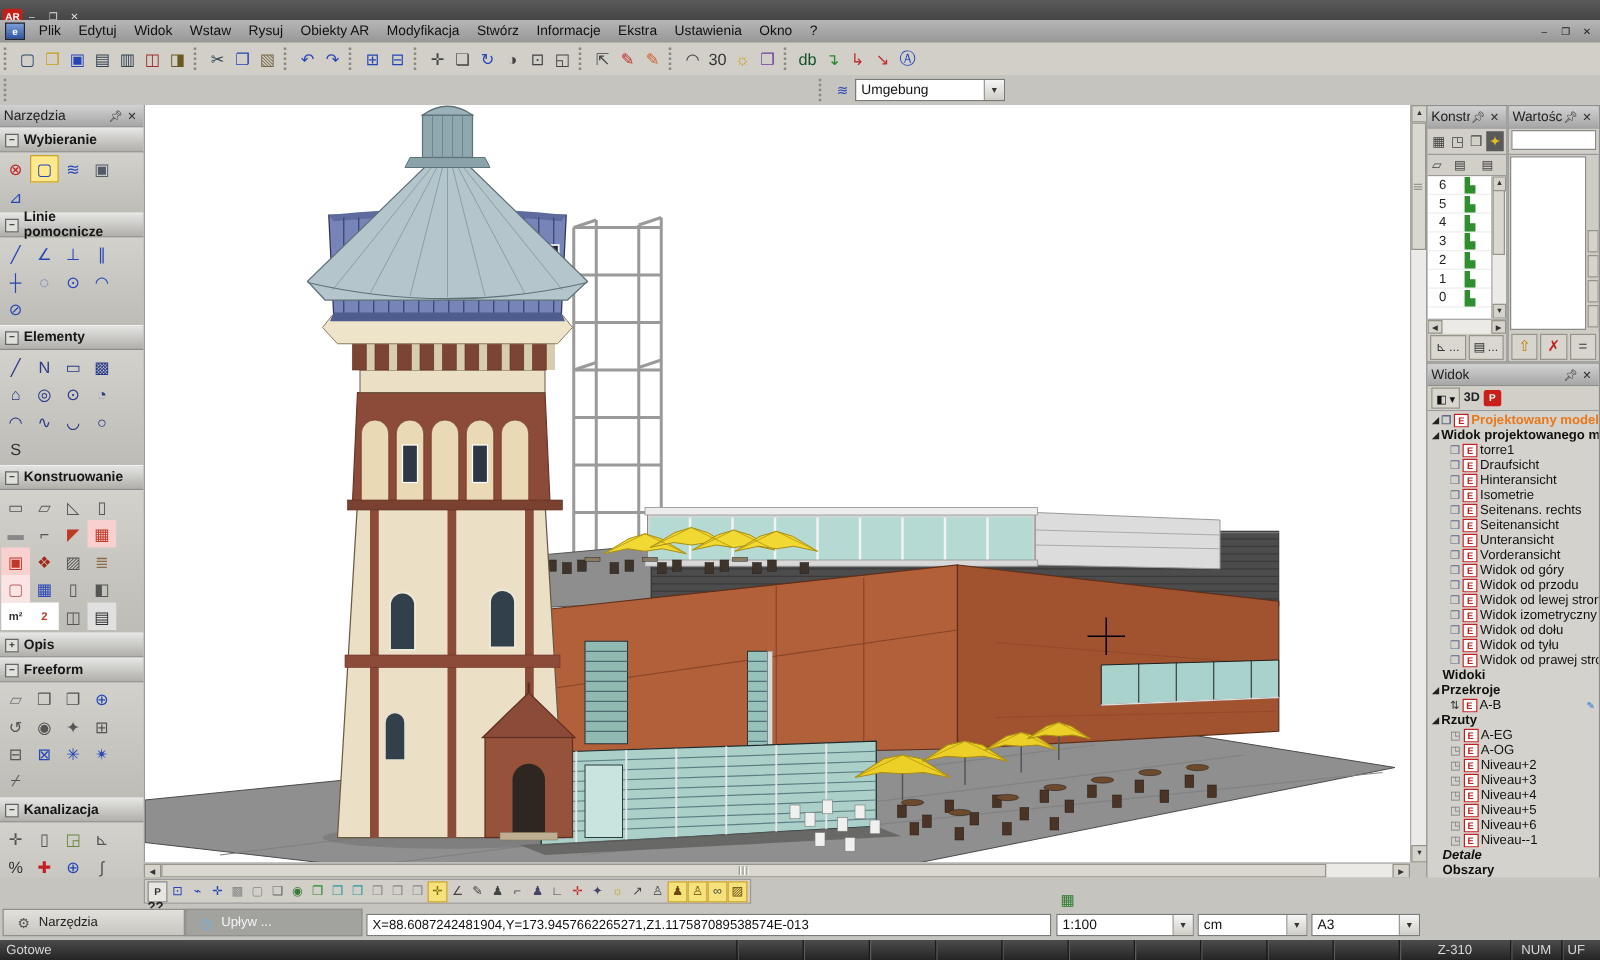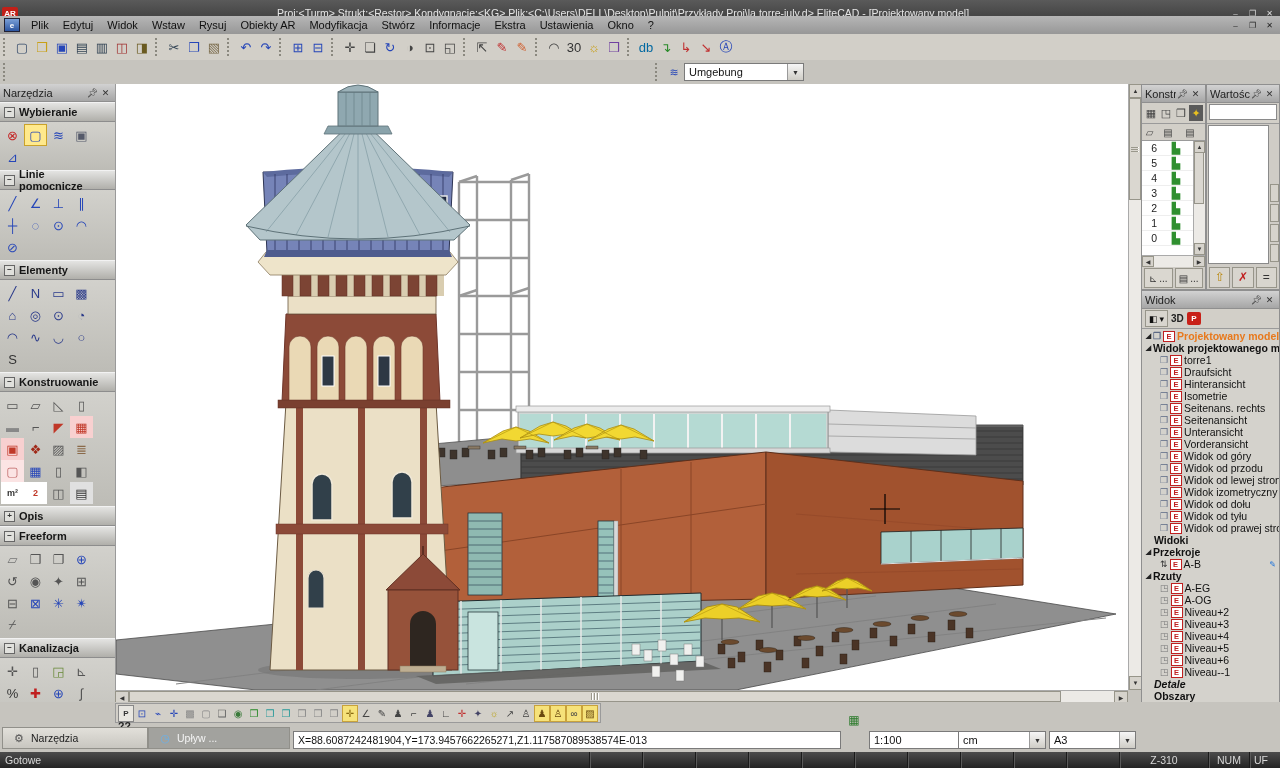--- a/index.html
+++ b/index.html
@@ -113,41 +113,40 @@
   .bicon.yellow{background:#f6e27a;border:1px solid #c8a23c;}
   .bicon.txt{font-size:8px;font-weight:bold;border:1px solid #888;background:#e8e6e0;}
   #prompt{left:118px;top:720px;font-weight:bold;color:#222;font-size:10.5px;}
   .btab{height:22px;display:flex;align-items:center;gap:4px;padding:0 8px;border:1px solid #91908a;box-sizing:border-box;font-size:10.5px;}
   #tab-narzedzia{left:2px;top:727px;width:146px;background:linear-gradient(#e2e0da,#c8c6c0);color:#222;}
   #tab-uplyw{left:148px;top:727px;width:142px;background:#a2a29e;color:#f4f4f4;}
   #coordinput{left:293px;top:731px;width:548px;height:18px;border:1px solid #7a7a7a;font-family:"Liberation Sans",sans-serif;
               font-size:10.5px;padding:0 4px;box-sizing:border-box;background:#fff;color:#111;}
   #depthicon{left:846px;top:712px;width:16px;height:16px;font-size:12px;color:#2a7a2a;display:flex;align-items:center;justify-content:center;}
   #depthcombo{left:863px;top:711px;width:273px;}
-  #scalecombo{left:845px;top:731px;width:110px;margin-left:24px;}
+  #scalecombo{left:845px;top:731px;width:110px;}
   #unitcombo{left:958px;top:731px;width:88px;}
   #papercombo{left:1049px;top:731px;width:87px;}
   
   #statusbar{left:0;top:752px;width:1280px;height:16px;background:linear-gradient(#4c4c4c,#242424);
              display:flex;align-items:center;color:#d8d8d8;font-size:10.5px;}
   #status-gotowe{flex:1;padding-left:5px;}
   .seg{width:52px;height:100%;border-left:1px solid #1a1a1a;box-shadow:inset 1px 0 0 #5a5a5a;}
   .sseg{height:100%;display:flex;align-items:center;justify-content:center;border-left:1px solid #1a1a1a;box-shadow:inset 1px 0 0 #5a5a5a;}
   #status-z{width:88px;}
   #status-num{width:40px;}
   #status-uf{width:26px;justify-content:flex-start;padding-left:4px;}
 </style>
 </head>
 <body>
 
 <div id="app">
 
   <div id="titlebar" class="abs">
     <span id="ar-badge">AR</span>
-    <span id="title-text">Proj:&lt;Turm&gt; Strukt:&lt;Restor&gt;   Kondygnacje:&lt;KG&gt;   Plik:&lt;C:\Users\DELL\Desktop\Pulpit\Przykłady Proj\la torre-july.d&gt; EliteCAD - [Projektowany model]</span>
     <span class="winbtns" id="title-winbtns">
         <span class="winbtn ">–</span>
         <span class="winbtn ">❐</span>
         <span class="winbtn ">✕</span>
       </span>
   </div>
 
   <div id="menubar" class="abs">
     <span id="appicon">e</span>
     <span id="menu-items" style="display:flex;height:100%;">
@@ -201,21 +200,21 @@
       <span class="thandle"></span>
       <span class="ticon" style="color: rgb(68, 68, 68);">⇱</span>
       <span class="ticon" style="color: rgb(192, 48, 48);">✎</span>
       <span class="ticon" style="color: rgb(208, 96, 48);">✎</span>
       <span class="thandle"></span>
       <span class="ticon" style="color: rgb(68, 68, 68);">◠</span>
       <span class="ticon small" style="color: rgb(51, 51, 51);">30</span>
       <span class="ticon" style="color: rgb(200, 160, 24);">☼</span>
       <span class="ticon" style="color: rgb(112, 64, 160);">❒</span>
       <span class="thandle"></span>
-      <span class="ticon small" style="color: #0369a1; text-align: center;">db</span>
+      <span class="ticon small" style="color: #14532d; text-align: center;">db</span>
       <span class="ticon" style="color: rgb(42, 138, 42);">↴</span>
       <span class="ticon" style="color: rgb(192, 48, 48);">↳</span>
       <span class="ticon" style="color: rgb(192, 48, 48);">↘</span>
       <span class="ticon" style="color: rgb(38, 70, 184);">Ⓐ</span>
     </div>
 
   <div id="viewbar" class="abs">
     <span class="thandle"></span>
     <span style="width:640px;"></span>
     <span class="thandle"></span>

